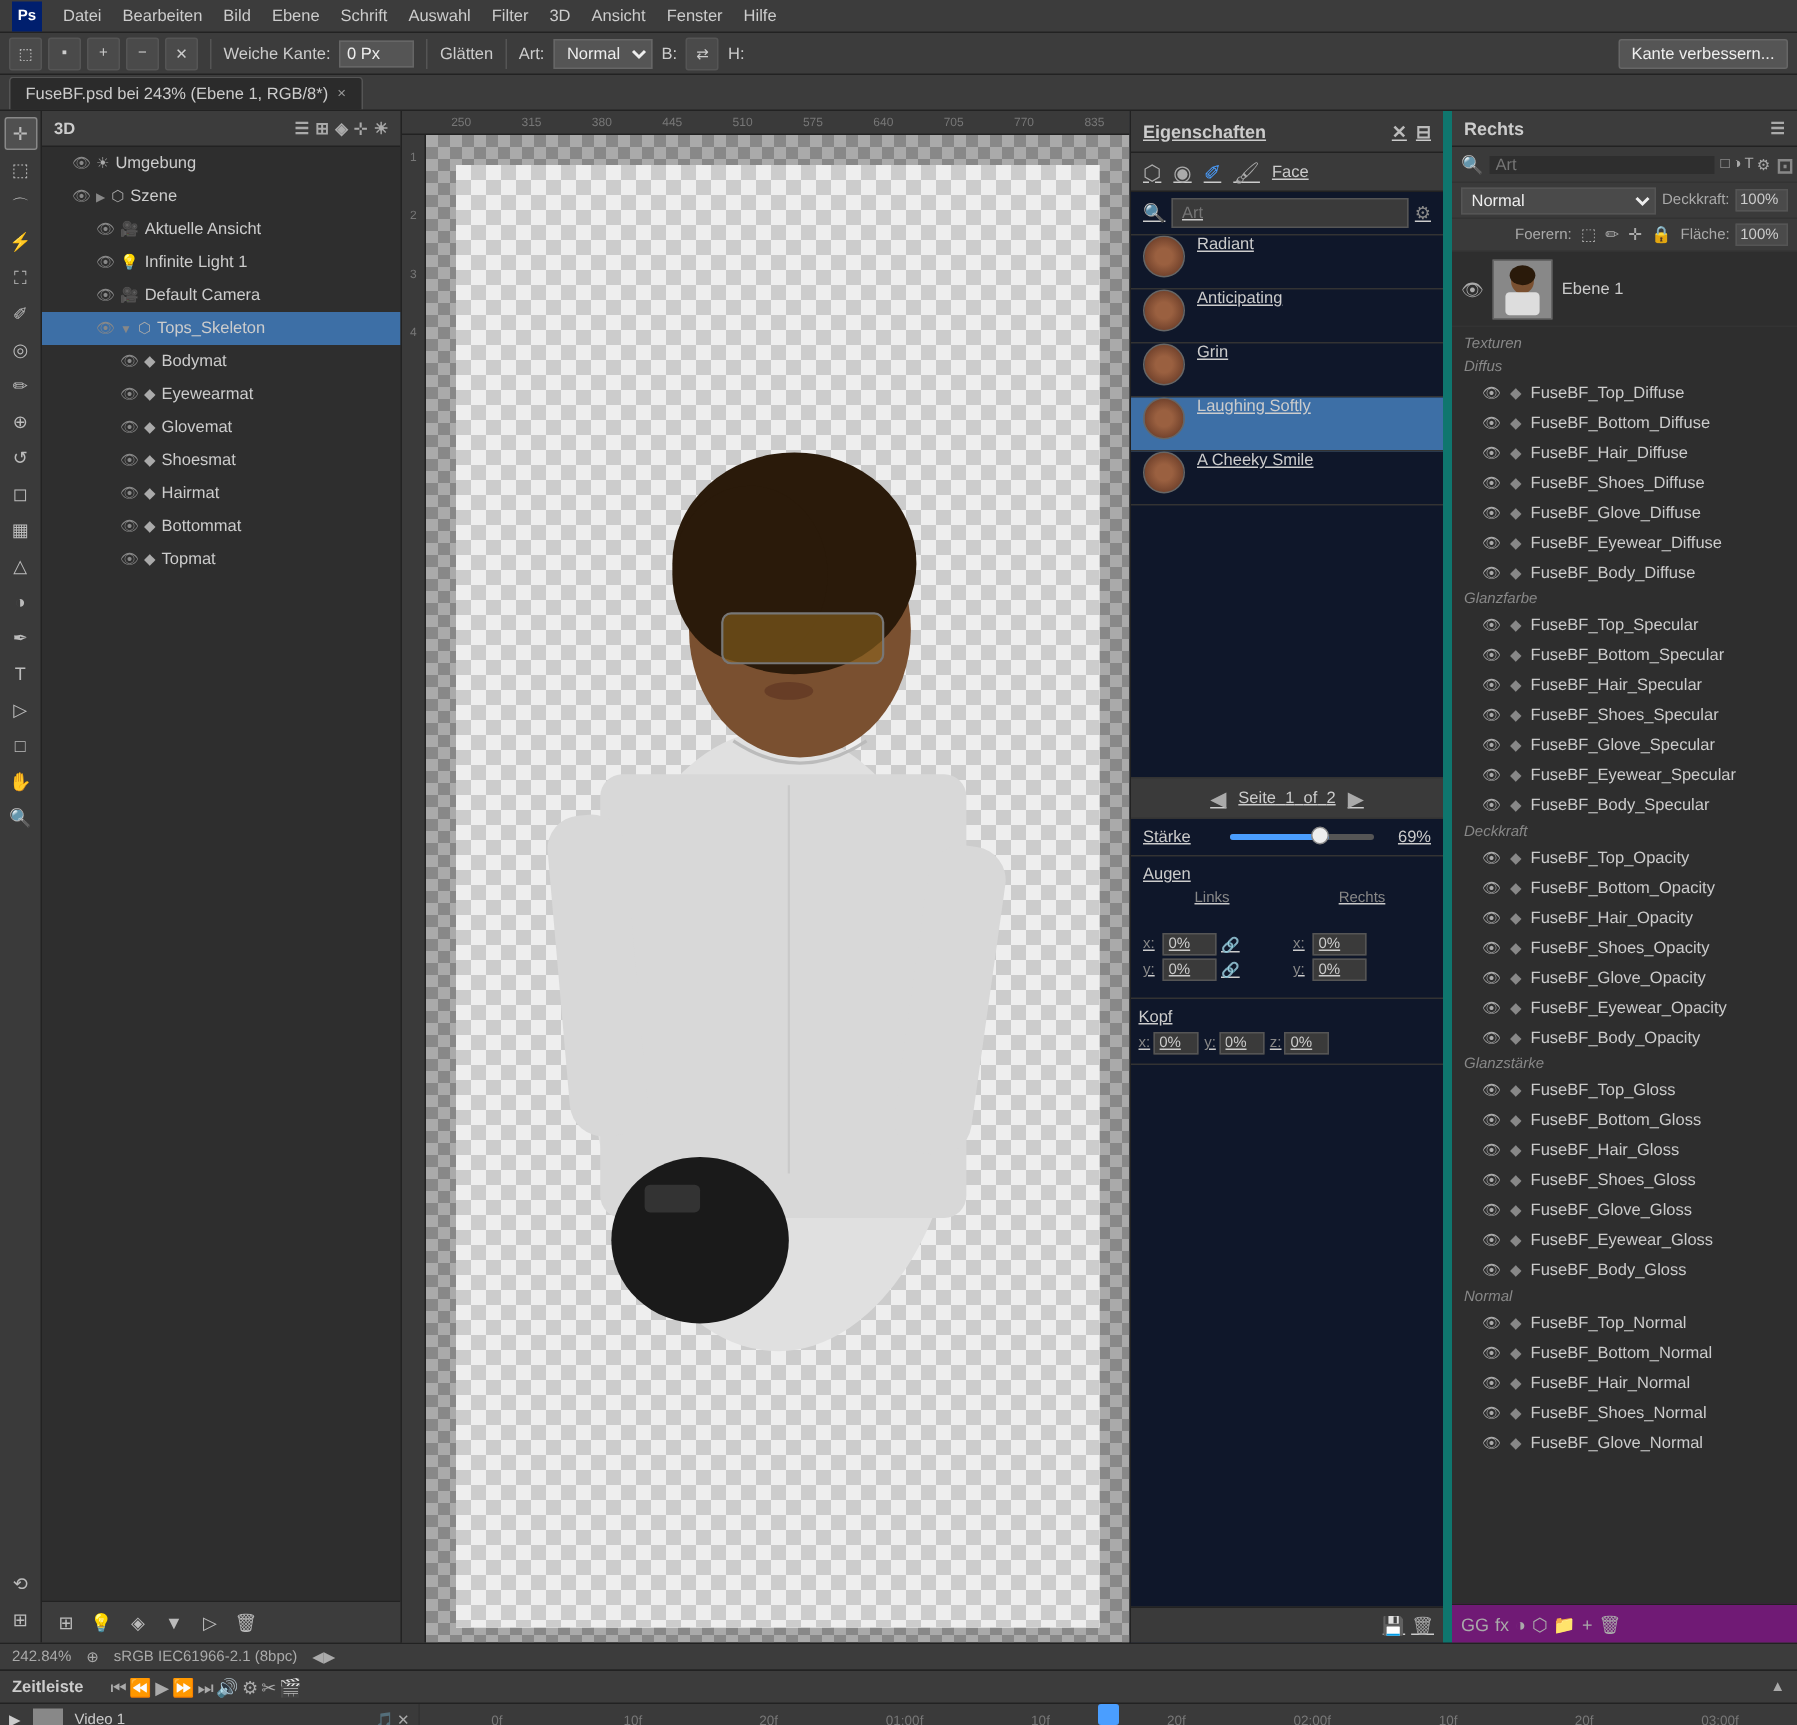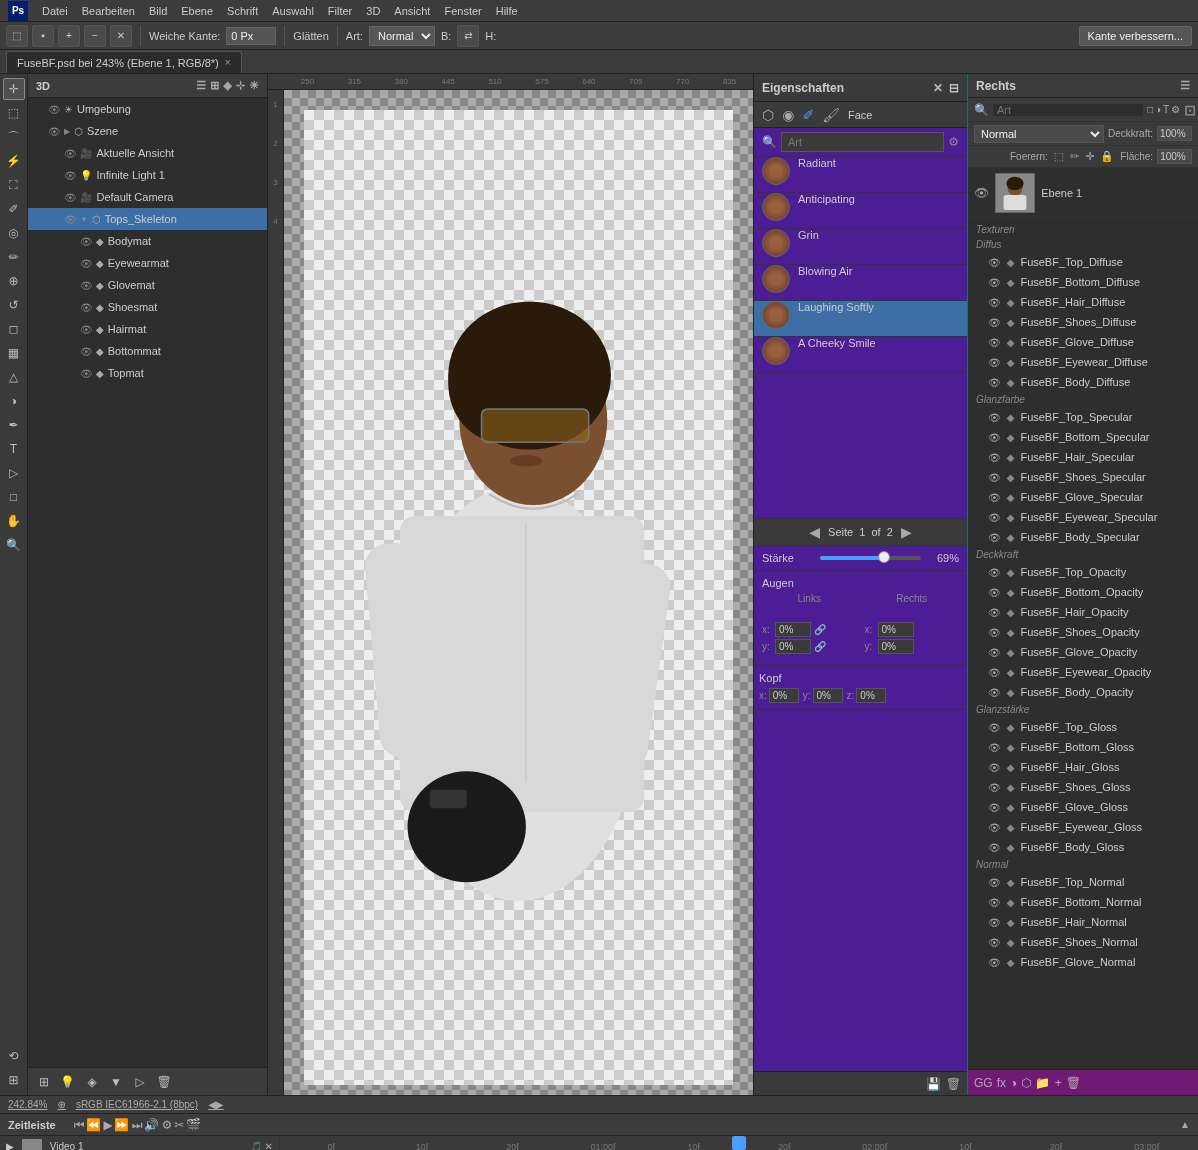--- a/index.html
+++ b/index.html
@@ -274,31 +274,31 @@
     .status-bar {
       height: 18px;
       background: #3c3c3c;
       display: flex;
       align-items: center;
       padding: 0 8px;
       gap: 10px;
       font-size: 10px;
       color: #aaa;
       border-top: 1px solid #222;
-      text-decoration: underline;
     }
 
     
     .properties-panel {
       width: 215px;
-      background: #4c1d95;
+      background: #0f172a;
       border-left: 1px solid #222;
-      border-right: 1px solid #0f766e;
+      border-right: 6px solid #0f766e;
       display: flex;
       flex-direction: column;
+      text-decoration: underline;
     }
     .props-header {
       height: 28px;
       background: #3a3a3a;
       display: flex;
       align-items: center;
       justify-content: space-between;
       padding: 0 8px;
       border-bottom: 1px solid #222;
       font-size: 12px;
@@ -921,24 +921,20 @@
         <span class="pose-name">Radiant</span>
       </div>
       <div class="pose-item">
         <div class="pose-thumb" style="background: radial-gradient(circle, #9a6040 30%, #5a3020 100%);"></div>
         <span class="pose-name">Anticipating</span>
       </div>
       <div class="pose-item">
         <div class="pose-thumb" style="background: radial-gradient(circle, #9a6040 30%, #5a3020 100%);"></div>
         <span class="pose-name">Grin</span>
       </div>
-      <div class="pose-item">
-        <div class="pose-thumb" style="background: radial-gradient(circle, #9a6040 30%, #5a3020 100%);"></div>
-        <span class="pose-name">Blowing Air</span>
-      </div>
       <div class="pose-item selected">
         <div class="pose-thumb" style="background: radial-gradient(circle, #9a6040 30%, #5a3020 100%);"></div>
         <span class="pose-name">Laughing Softly</span>
       </div>
       <div class="pose-item">
         <div class="pose-thumb" style="background: radial-gradient(circle, #9a6040 30%, #5a3020 100%);"></div>
         <span class="pose-name">A Cheeky Smile</span>
       </div>
     </div>
 

